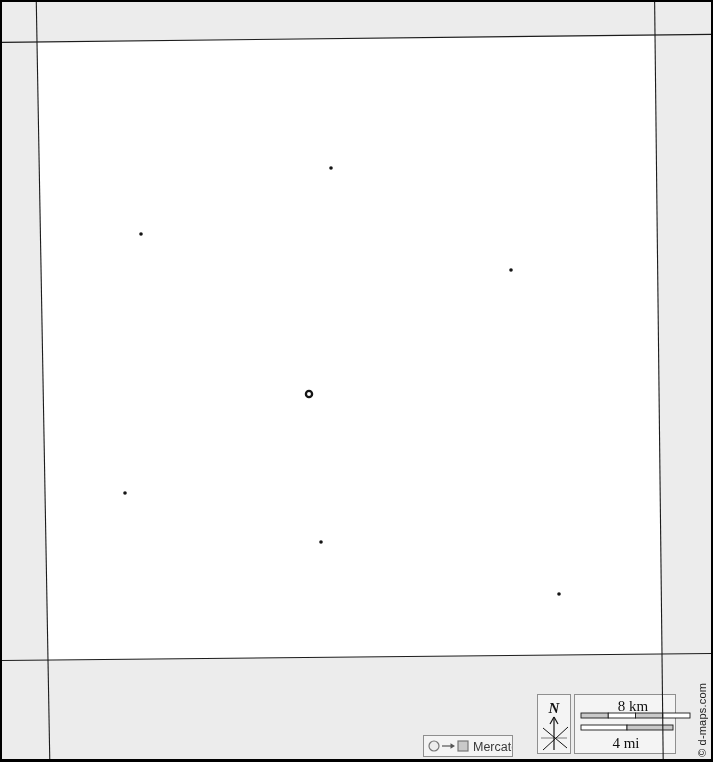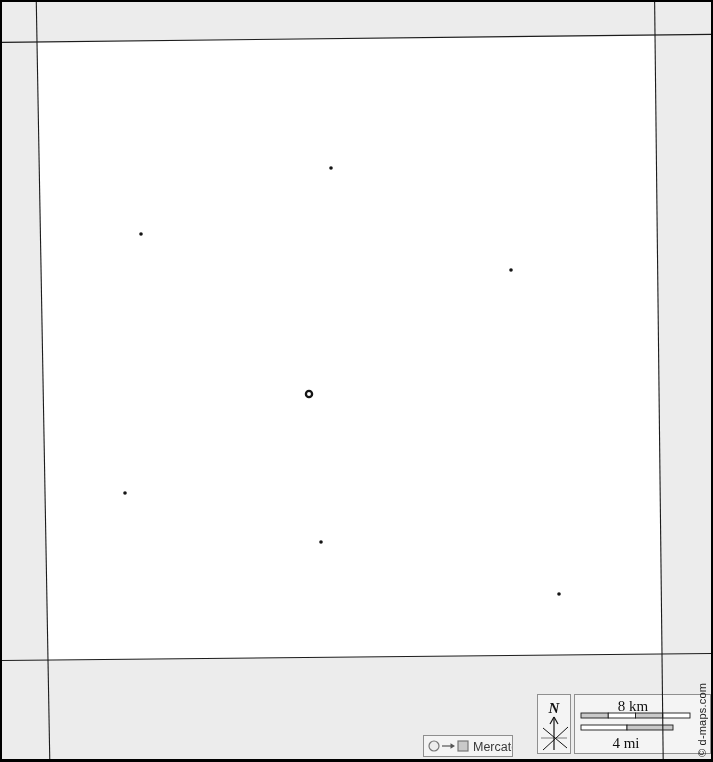--- a/index.html
+++ b/index.html
@@ -7,21 +7,21 @@
   .frame{
     position:relative;width:713px;height:762px;box-sizing:border-box;
     border:2px solid #000;border-bottom-width:3px;
     background:#ececec;overflow:hidden;
   }
   .panel{
     position:absolute;background:#f4f4f4;border:1px solid #8f8f8f;
     box-sizing:border-box;z-index:1;
   }
   .compass-panel{left:535px;top:692px;width:34px;height:60px;}
-  .scale-panel{left:572px;top:692px;width:137px;height:60px;}
+  .scale-panel{left:572px;top:692px;width:102px;height:60px;}
   .legend-panel{left:421px;top:733px;width:90px;height:22px;}
   .panel svg{display:block;}
   #map-svg{position:absolute;left:0;top:0;z-index:2;pointer-events:none;}
   .credit{
     position:absolute;left:694px;top:755px;z-index:3;
     transform-origin:0 0;transform:rotate(-90deg);
     font-size:11px;color:#1d1d1d;white-space:nowrap;letter-spacing:.2px;
   }
   .serif-label{font-family:"Liberation Serif",serif;font-size:15px;fill:#101010;}
   .north-label{

